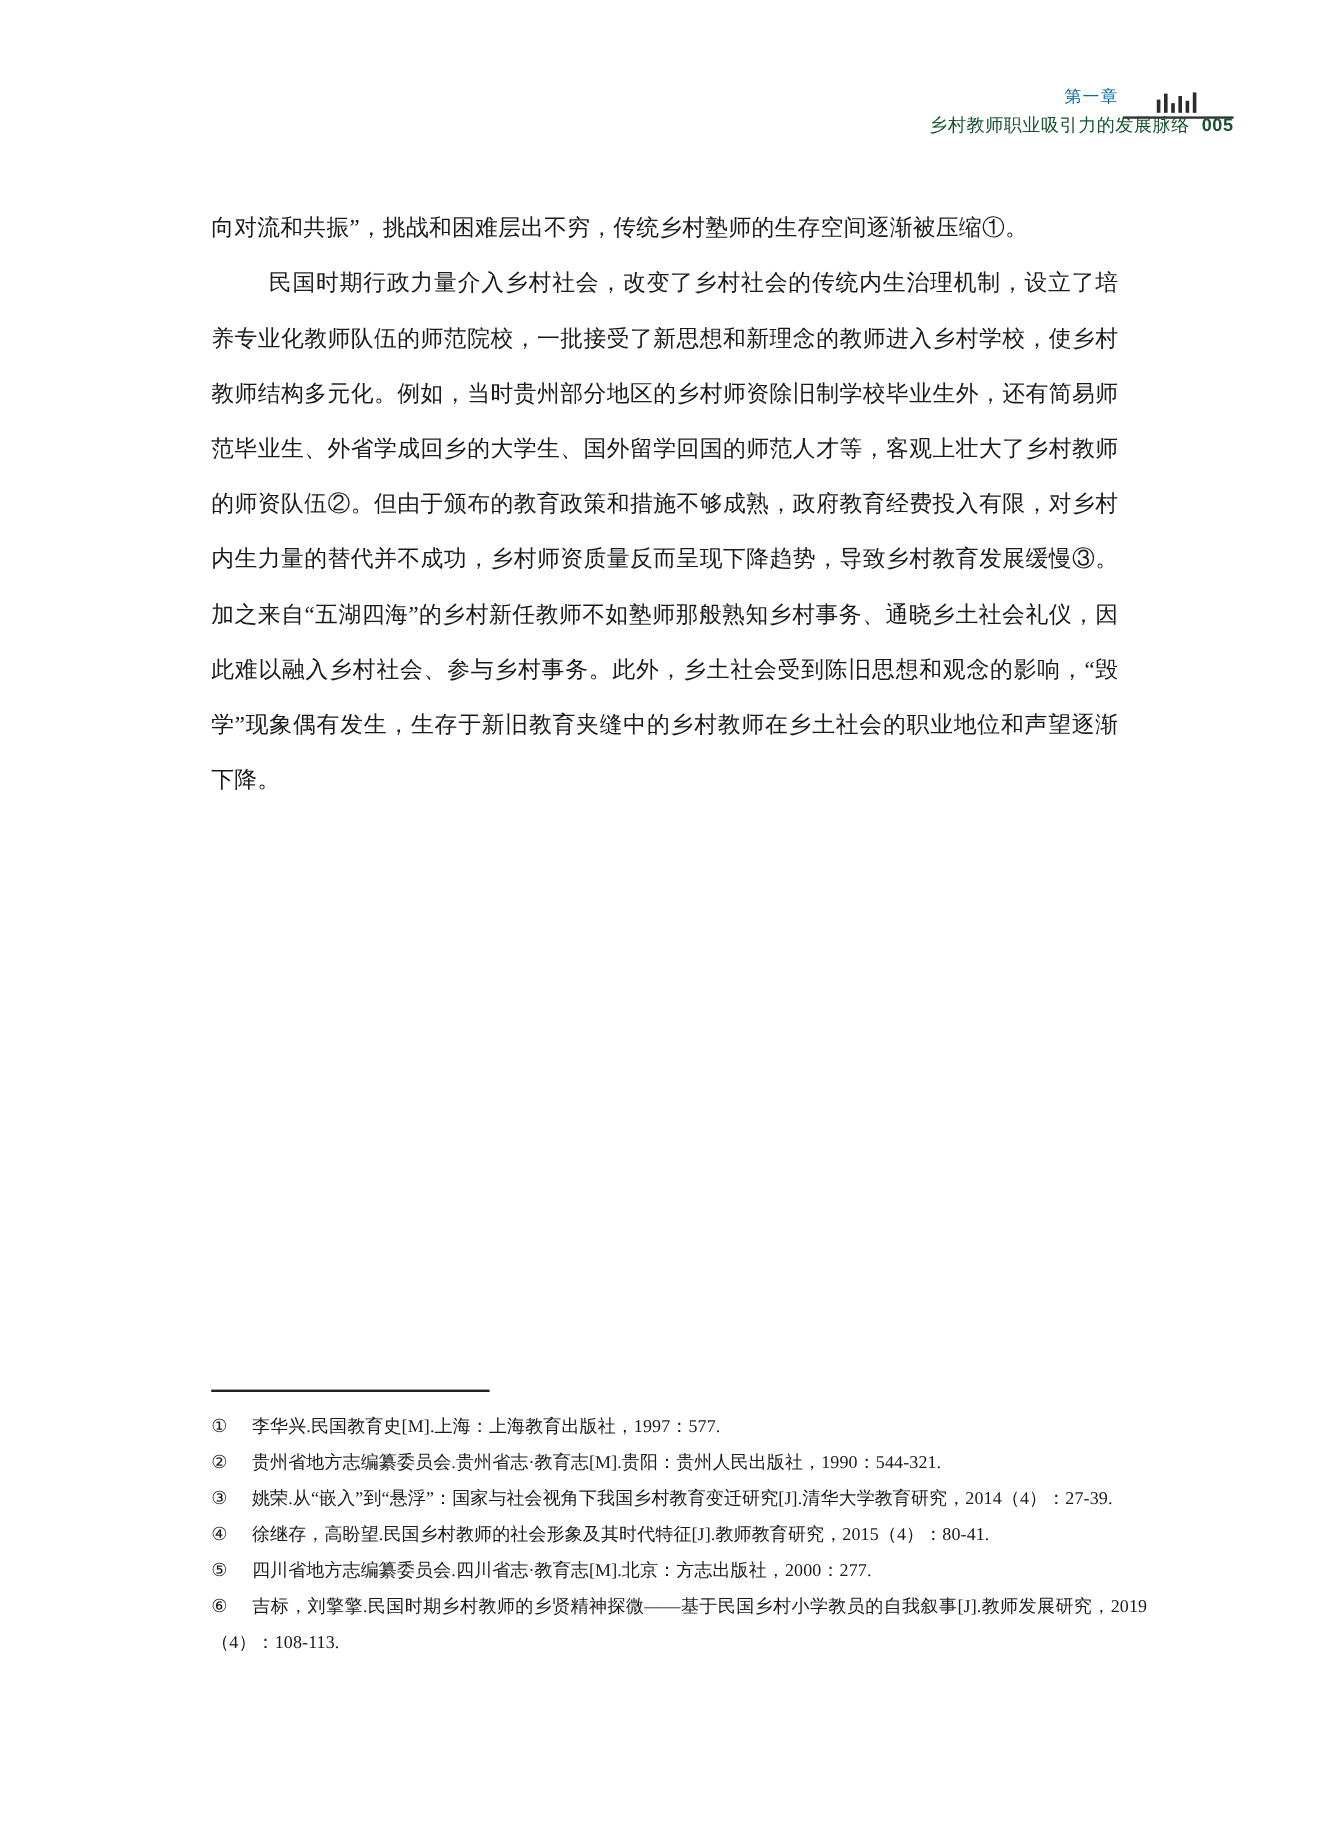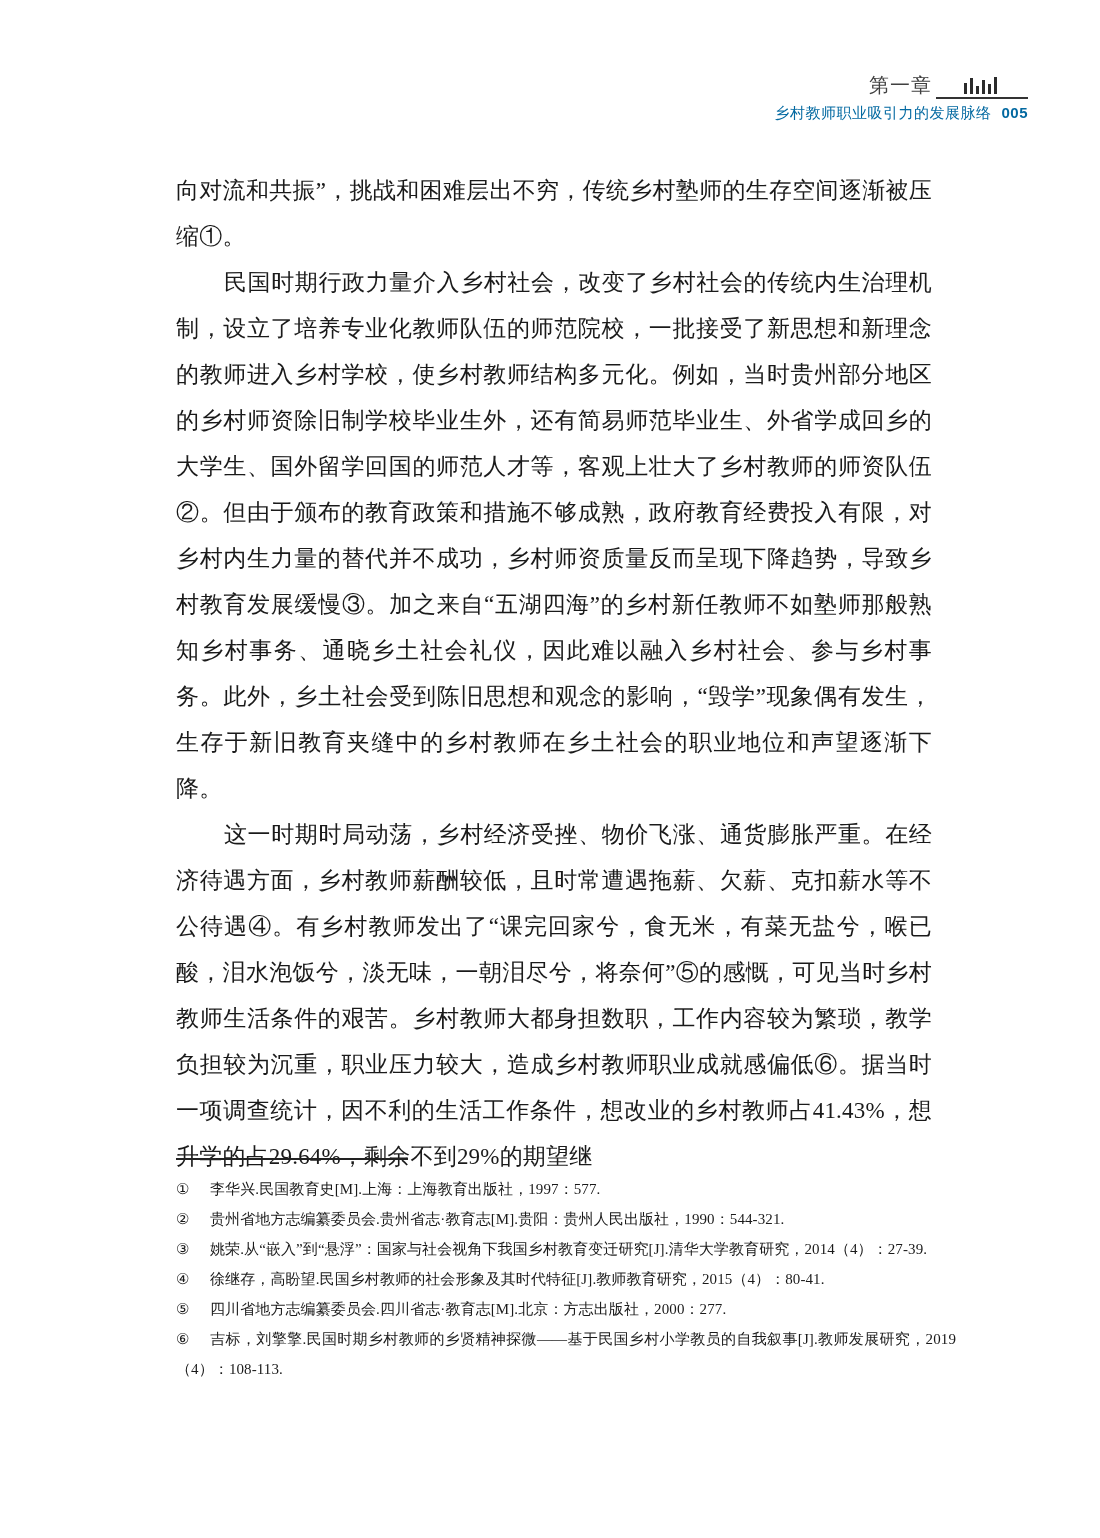--- a/index.html
+++ b/index.html
@@ -23,30 +23,30 @@
 
   
   .header {
     position: absolute;
     top: 72px;
     right: 72px;
     width: 420px;
     text-align: right;
   }
   .header-line1 {
-    font-size: 20px;
+    font-size: 14px;
     letter-spacing: 1px;
-    color: #404040;
+    color: #0369a1;
     margin-bottom: 5px;
     padding-right: 96px;
   }
   .header-line2 {
     font-size: 15px;
     letter-spacing: 0.5px;
-    color: #0369a1;
+    color: #14532d;
     white-space: nowrap;
   }
   .header-page-no {
     font-family: "Liberation Sans", sans-serif;
     font-size: 15px;
     font-weight: 700;
     margin-left: 10px;
     letter-spacing: 0.5px;
   }
   .header-rule {
@@ -72,21 +72,21 @@
   }
 
   
   .content {
     position: absolute;
     top: 168px;
     left: 176px;
     width: 756px;
   }
   .para {
-    font-size: 23px;
+    font-size: 19px;
     line-height: 46px;
     text-align: justify;
     text-justify: inter-ideograph;
     letter-spacing: 0.2px;
     margin: 0 0 0 0;
   }
   .para.indent {
     text-indent: 48px;
   }
 
@@ -133,21 +133,20 @@
     <span style="left:12px; height:8px;"></span>
     <span style="left:18px; height:14px;"></span>
     <span style="left:24px; height:10px;"></span>
     <span style="left:30px; height:17px;"></span>
   </div>
   <div class="header-rule"></div>
 
   <div class="content">
     <p class="para">向对流和共振”，挑战和困难层出不穷，传统乡村塾师的生存空间逐渐被压缩①。</p>
     <p class="para indent">民国时期行政力量介入乡村社会，改变了乡村社会的传统内生治理机制，设立了培养专业化教师队伍的师范院校，一批接受了新思想和新理念的教师进入乡村学校，使乡村教师结构多元化。例如，当时贵州部分地区的乡村师资除旧制学校毕业生外，还有简易师范毕业生、外省学成回乡的大学生、国外留学回国的师范人才等，客观上壮大了乡村教师的师资队伍②。但由于颁布的教育政策和措施不够成熟，政府教育经费投入有限，对乡村内生力量的替代并不成功，乡村师资质量反而呈现下降趋势，导致乡村教育发展缓慢③。加之来自“五湖四海”的乡村新任教师不如塾师那般熟知乡村事务、通晓乡土社会礼仪，因此难以融入乡村社会、参与乡村事务。此外，乡土社会受到陈旧思想和观念的影响，“毁学”现象偶有发生，生存于新旧教育夹缝中的乡村教师在乡土社会的职业地位和声望逐渐下降。</p>
-    <p class="para indent">这一时期时局动荡，乡村经济受挫、物价飞涨、通货膨胀严重。在经济待遇方面，乡村教师薪酬较低，且时常遭遇拖薪、欠薪、克扣薪水等不公待遇④。有乡村教师发出了“课完回家兮，食无米，有菜无盐兮，喉已酸，泪水泡饭兮，淡无味，一朝泪尽兮，将奈何”⑤的感慨，可见当时乡村教师生活条件的艰苦。乡村教师大都身担数职，工作内容较为繁琐，教学负担较为沉重，职业压力较大，造成乡村教师职业成就感偏低⑥。据当时一项调查统计，因不利的生活工作条件，想改业的乡村教师占41.43%，想升学的占29.64%，剩余不到29%的期望继</p>
   </div>
 
   <div class="footnotes">
     <div class="fn-rule"></div>
 
     <p class="fn">
       <span class="marker">①</span><span>李华兴.民国教育史[M].上海：上海教育出版社，1997：577.</span>
     </p>
     <p class="fn">
       <span class="marker">②</span><span>贵州省地方志编纂委员会.贵州省志·教育志[M].贵阳：贵州人民出版社，1990：544-321.</span>

